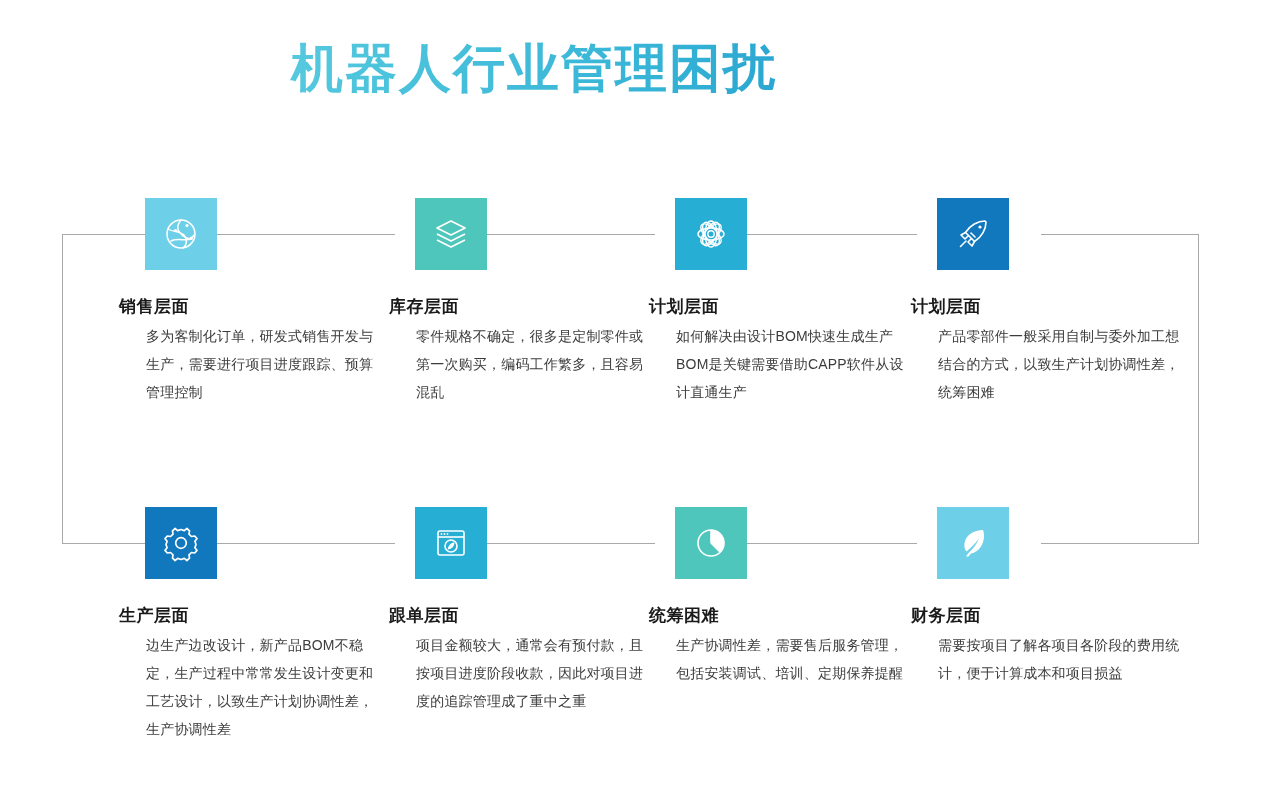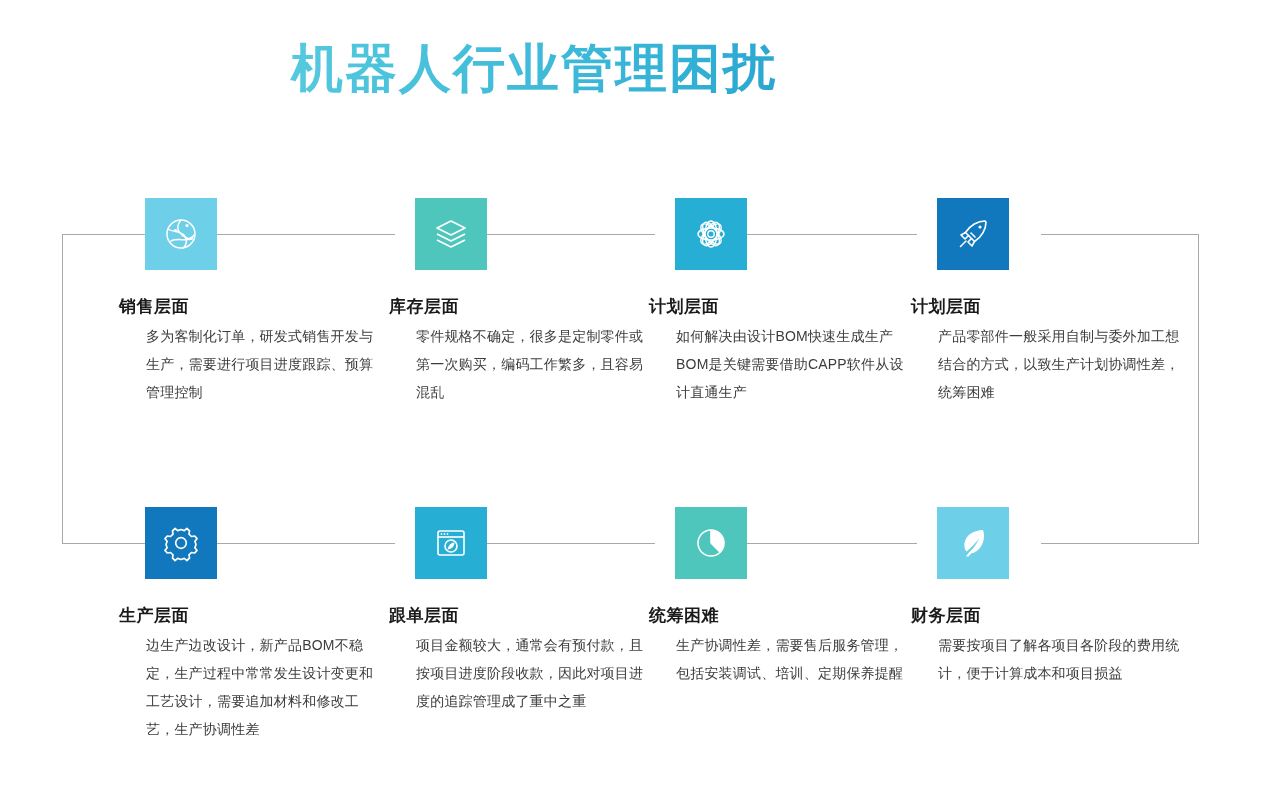--- a/index.html
+++ b/index.html
@@ -187,21 +187,21 @@
 
     <div class="card c0">
       <div class="connector w-short"></div>
       <div class="icon-box" style="background:#1178BE">
         <svg width="40" height="40" viewBox="0 0 40 40" fill="none" stroke="#ffffff" stroke-width="1.7" stroke-linejoin="round">
           <path d="M20 6.5 l3.3 1.1 2.6-2.1 2.6 2.3 -.5 3.3 2.4 2.4 3.3-.5 2.3 2.6 -2.1 2.6 1.1 3.3 -1.1 3.3 2.1 2.6 -2.3 2.6 -3.3-.5 -2.4 2.4 .5 3.3 -2.6 2.3 -2.6-2.1 -3.3 1.1 -3.3-1.1 -2.6 2.1 -2.6-2.3 .5-3.3 -2.4-2.4 -3.3 .5 -2.3-2.6 2.1-2.6 -1.1-3.3 1.1-3.3 -2.1-2.6 2.3-2.6 3.3 .5 2.4-2.4 -.5-3.3 2.6-2.3 2.6 2.1 Z"></path>
           <circle cx="20" cy="20" r="5.3"></circle>
         </svg>
       </div>
       <div class="card-title">生产层面</div>
-      <div class="card-body">边生产边改设计，新产品BOM不稳定，生产过程中常常发生设计变更和工艺设计，需要追加材料和修改工艺，生产协调性差</div>
+      <div class="card-body">边生产边改设计，新产品BOM不稳定，生产过程中常常发生设计变更和工艺设计，以致生产计划协调性差，生产协调性差</div>
     </div>
 
     <div class="card c1">
       <div class="connector w-mid"></div>
       <div class="icon-box" style="background:#27AED4">
         <svg width="40" height="40" viewBox="0 0 40 40" fill="none" stroke="#ffffff" stroke-width="1.6" stroke-linejoin="round">
           <rect x="7" y="8" width="26" height="24" rx="2"></rect>
           <path d="M7 14 H33"></path>
           <circle cx="10.5" cy="11" r=".9" fill="#ffffff" stroke="none"></circle>
           <circle cx="13.5" cy="11" r=".9" fill="#ffffff" stroke="none"></circle>

